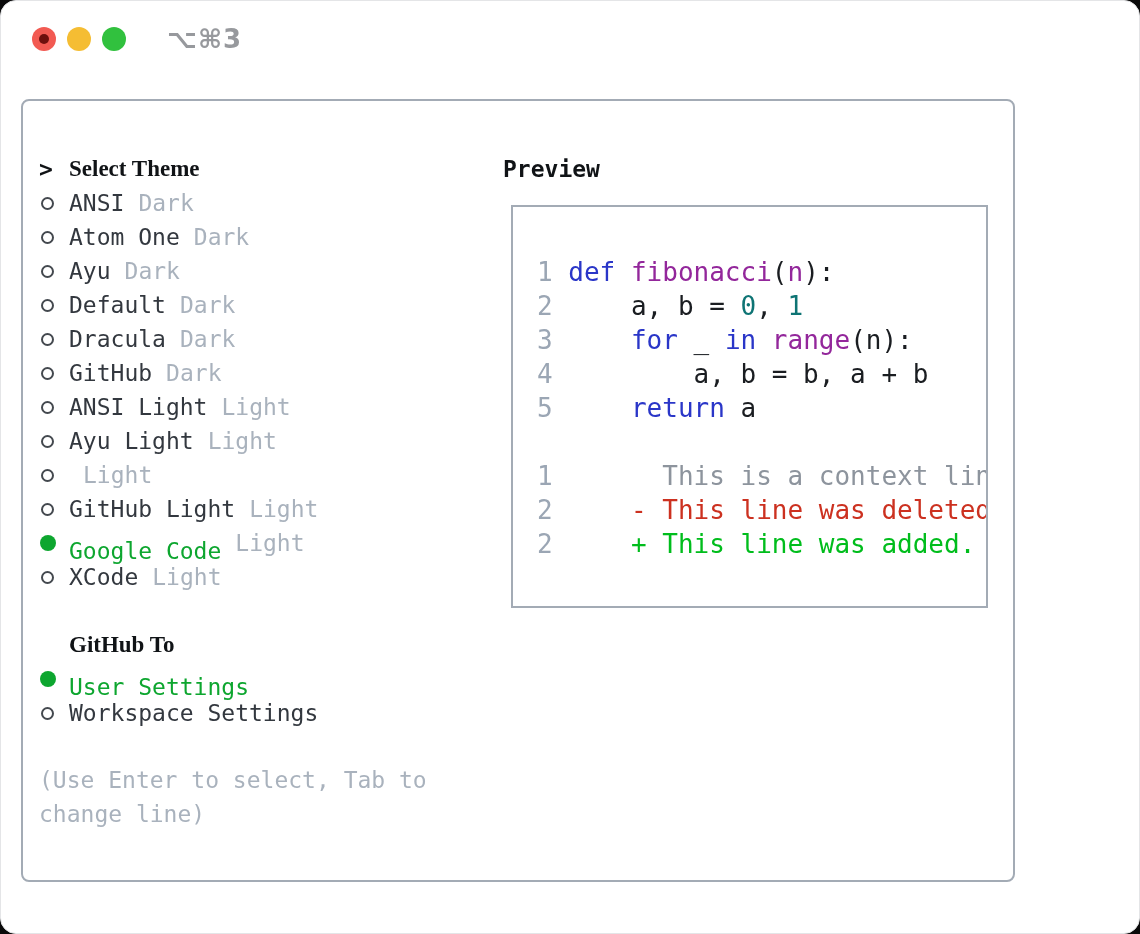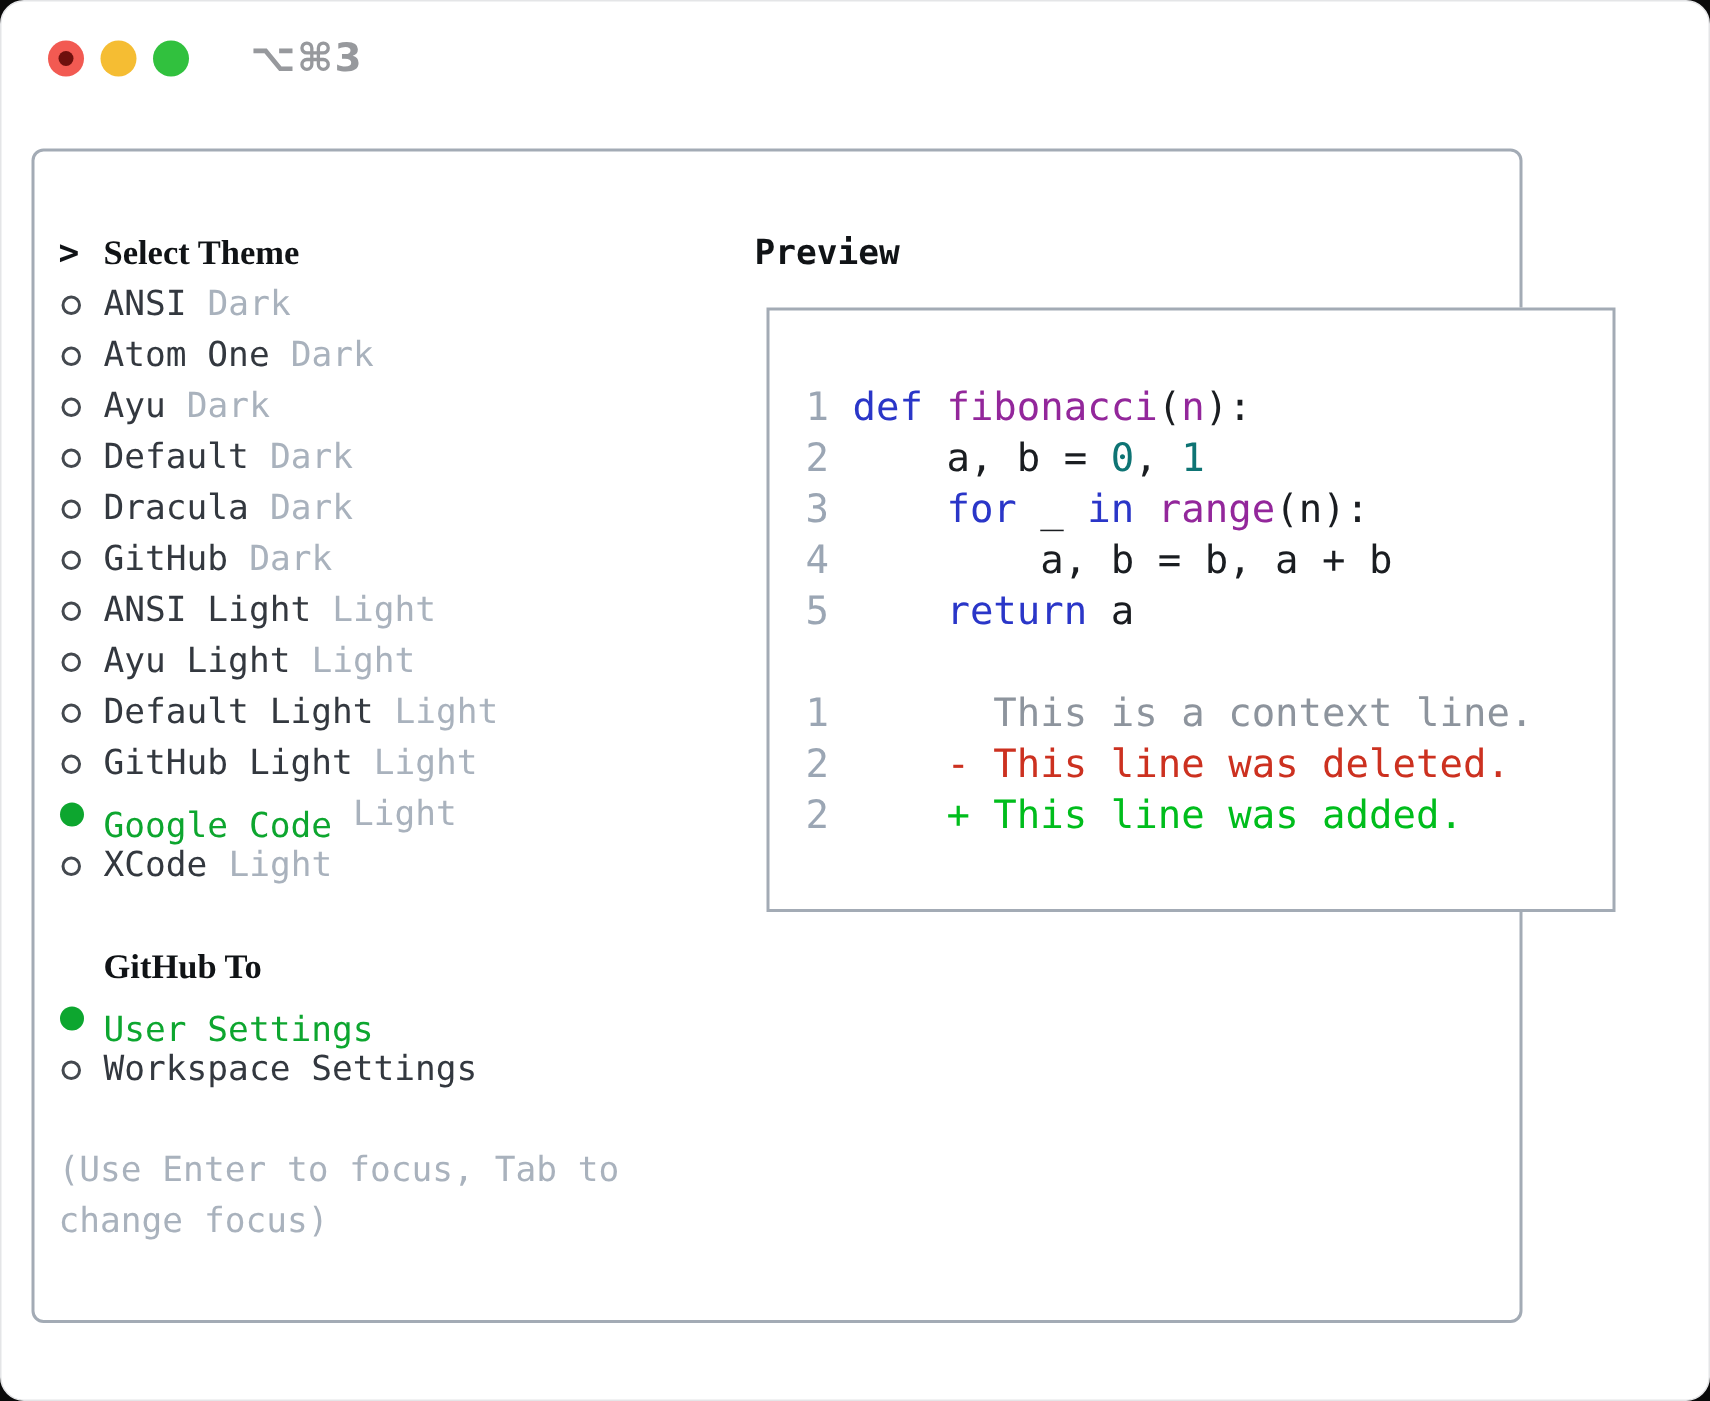--- a/index.html
+++ b/index.html
@@ -47,21 +47,21 @@
   .row.selected .t-name{color:var(--accent-green);margin-top:16px;}
 
   
   .apply{position:absolute;left:16px;top:527px;}
 
   
   .hint{position:absolute;left:16px;top:662px;width:440px;font-size:23px;line-height:34px;color:var(--muted);}
 
   
   .preview-label{position:absolute;left:480px;top:51px;height:34px;display:flex;align-items:center;font-size:23px;font-weight:700;color:var(--header-dark);}
-  .preview-box{position:absolute;left:488px;top:104px;width:566px;height:403px;border:2px solid var(--panel-border);background:#fff;overflow:hidden;}
+  .preview-box{position:absolute;left:488px;top:104px;width:477px;height:403px;border:2px solid var(--panel-border);background:#fff;overflow:hidden;}
   .code{padding:48px 0 0 24px;font-size:26px;font-weight:500;line-height:34px;}
   .code-line{white-space:pre;height:34px;}
   .tok-ln{color:var(--line-num);}
   .tok-kw{color:var(--kw-blue);}
   .tok-fn{color:var(--fn-purple);}
   .tok-pl{color:#1a1d21;}
   .tok-lit{color:var(--lit-teal);}
   .tok-ctx{color:var(--diff-ctx);}
   .tok-del{color:var(--diff-del);}
   .tok-add{color:var(--diff-add);margin-top:18px;}
@@ -151,21 +151,20 @@
             <span class="ring"></span>
           </span>
     <span class="t-name">Ayu Light</span>
     <span class="t-variant">Light</span>
   </div>
 
   <div class="row">
     <span class="marker-cell">
             <span class="ring"></span>
           </span>
-    <span class="t-name">Default Light</span>
     <span class="t-variant">Light</span>
   </div>
 
   <div class="row">
     <span class="marker-cell">
             <span class="ring"></span>
           </span>
     <span class="t-name">GitHub Light</span>
     <span class="t-variant">Light</span>
   </div>
@@ -203,21 +202,21 @@
 
   <div class="row">
     <span class="marker-cell">
             <span class="ring"></span>
           </span>
     <span class="t-name">Workspace Settings</span>
 
   </div>
 </div>
 
-    <div class="hint">(Use Enter to focus, Tab to change focus)</div>
+    <div class="hint">(Use Enter to select, Tab to change line)</div>
 
     <div class="preview-label">Preview</div>
 
     <div class="preview-box">
       <div class="code" id="code">
           <div class="code-line"><span class="tok-ln">1 </span><span class="tok-kw">def </span><span class="tok-fn">fibonacci</span><span class="tok-pl">(</span><span class="tok-fn">n</span><span class="tok-pl">):</span></div>
           <div class="code-line"><span class="tok-ln">2 </span><span class="tok-pl">    a, b = </span><span class="tok-lit">0</span><span class="tok-pl">, </span><span class="tok-lit">1</span></div>
           <div class="code-line"><span class="tok-ln">3 </span><span class="tok-pl">    </span><span class="tok-kw">for</span><span class="tok-pl"> _ </span><span class="tok-kw">in</span><span class="tok-pl"> </span><span class="tok-fn">range</span><span class="tok-pl">(n):</span></div>
           <div class="code-line"><span class="tok-ln">4 </span><span class="tok-pl">        a, b = b, a + b</span></div>
           <div class="code-line"><span class="tok-ln">5 </span><span class="tok-pl">    </span><span class="tok-kw">return</span><span class="tok-pl"> a</span></div>

